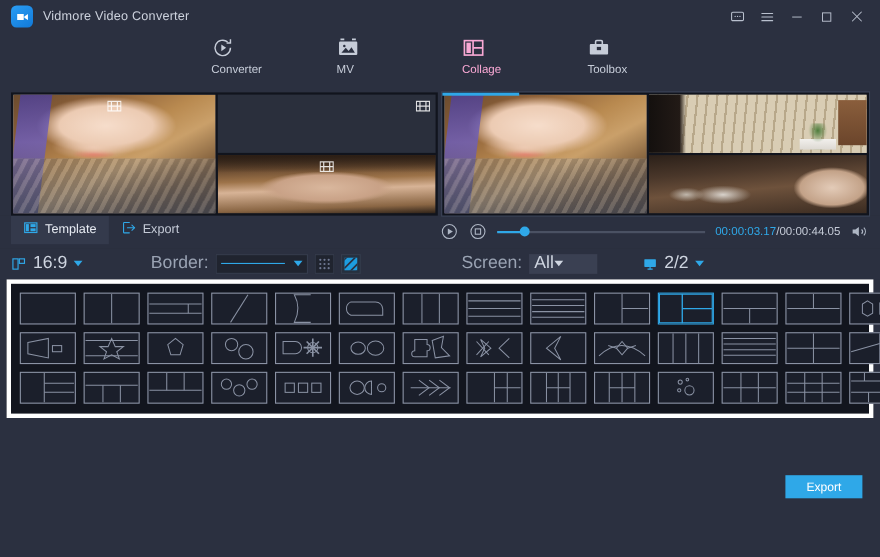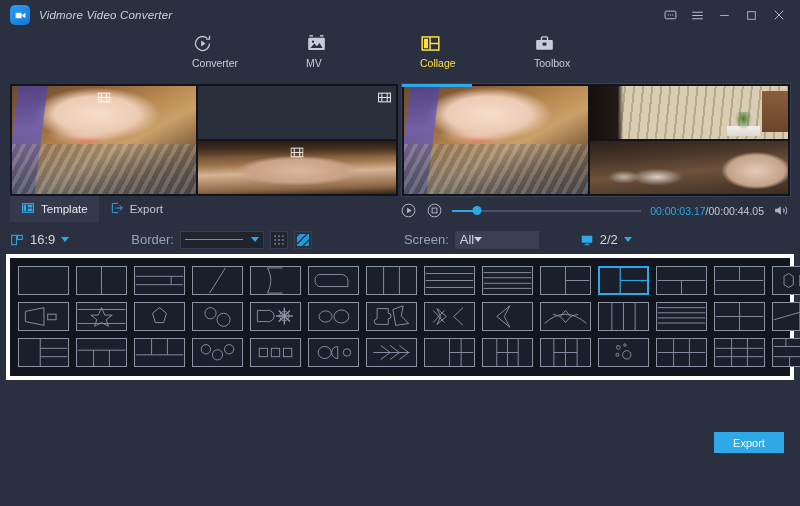--- a/index.html
+++ b/index.html
@@ -16,21 +16,20 @@
     display: flex; flex-direction: column;
   }
 
   
   .titlebar {
     height: 30px; flex: 0 0 30px;
     display: flex; align-items: center;
     background: #2b3040;
     padding-left: 10px;
     position: relative;
-    font-style: italic;
   }
   .app-logo {
     width: 20px; height: 20px; border-radius: 5px;
     background: linear-gradient(145deg,#2a9df4,#1179d8);
     display: flex; align-items: center; justify-content: center;
   }
   .app-logo svg { width: 13px; height: 13px; }
   .app-title {
     margin-left: 9px;
     color: #cdd2dd; font-size: 11.5px; letter-spacing: .2px;
@@ -57,21 +56,21 @@
   }
   .nav-item {
     width: 74px;
     display: flex; flex-direction: column; align-items: flex-start;
     gap: 3px; padding-top: 2px;
     color: #c6ccd8;
   }
   .nav-item .nv-ico { height: 22px; display:flex; align-items:center; justify-content:center; }
   .nav-item .nv-ico svg { width: 21px; height: 21px; }
   .nav-item .nv-lbl { font-size: 10.5px; }
-  .nav-item.active { color: #fde047; }
+  .nav-item.active { color: #f9a8d4; }
 
   
   .preview-area {
     flex: 1 1 auto;
     display: flex; gap: 4px;
     padding: 4px 10px 0 10px;
     background: #2b3040;
   }
   .pane {
     position: relative;
@@ -216,21 +215,21 @@
     border-radius: 50%; background: #2fa8e8; transform: translateX(-50%);
   }
   .timecode { font-size: 10.5px; color: #2fa8e8; white-space: nowrap; }
   .timecode .total { color: #c4cad6; }
 
   
   .optbar {
     flex: 0 0 28px; height: 28px;
     display: flex; align-items: center;
     background: #2b3040; padding: 0 10px;
-    font-size: 13px; color: #a9b1c0;
+    font-size: 16px; color: #a9b1c0;
   }
   .opt-group { display: flex; align-items: center; gap: 6px; }
   .ratio-ico { color: #2fa8e8; display: flex; }
   .ratio-ico svg { width: 14px; height: 14px; }
   .caret { width: 0; height: 0; border-left: 4px solid transparent;
            border-right: 4px solid transparent; border-top: 5px solid #2fa8e8; }
   .lbl { color: #9aa3b3; }
   .val { color: #cfd5e0; }
   .line-select {
     width: 84px; height: 18px; background: #20242f; border: 1px solid #353c4d;
@@ -238,21 +237,21 @@
     padding: 0 4px;
   }
   .line-sample { width: 58px; height: 1px; background: #2fa8e8; }
   .sq-btn {
     width: 18px; height: 18px; background: #20242f; border: 1px solid #353c4d;
     display: flex; align-items: center; justify-content: center;
   }
   .sq-btn svg { width: 12px; height: 12px; }
   .sq-btn.accent { background: #26303f; }
   .screen-select {
-    width: 84px; height: 18px; background: #3a4052;
+    width: 62px; height: 18px; background: #3a4052;
     display: flex; align-items: center; 
     padding: 0 5px; color: #cfd5e0;
   }
   .caret-gray { width: 0; height: 0; border-left: 4px solid transparent;
                 border-right: 4px solid transparent; border-top: 5px solid #cfd5e0; }
   .mon-ico { color: #2fa8e8; display: flex; }
   .mon-ico svg { width: 14px; height: 14px; }
 
   
   .tmpl-wrap {

